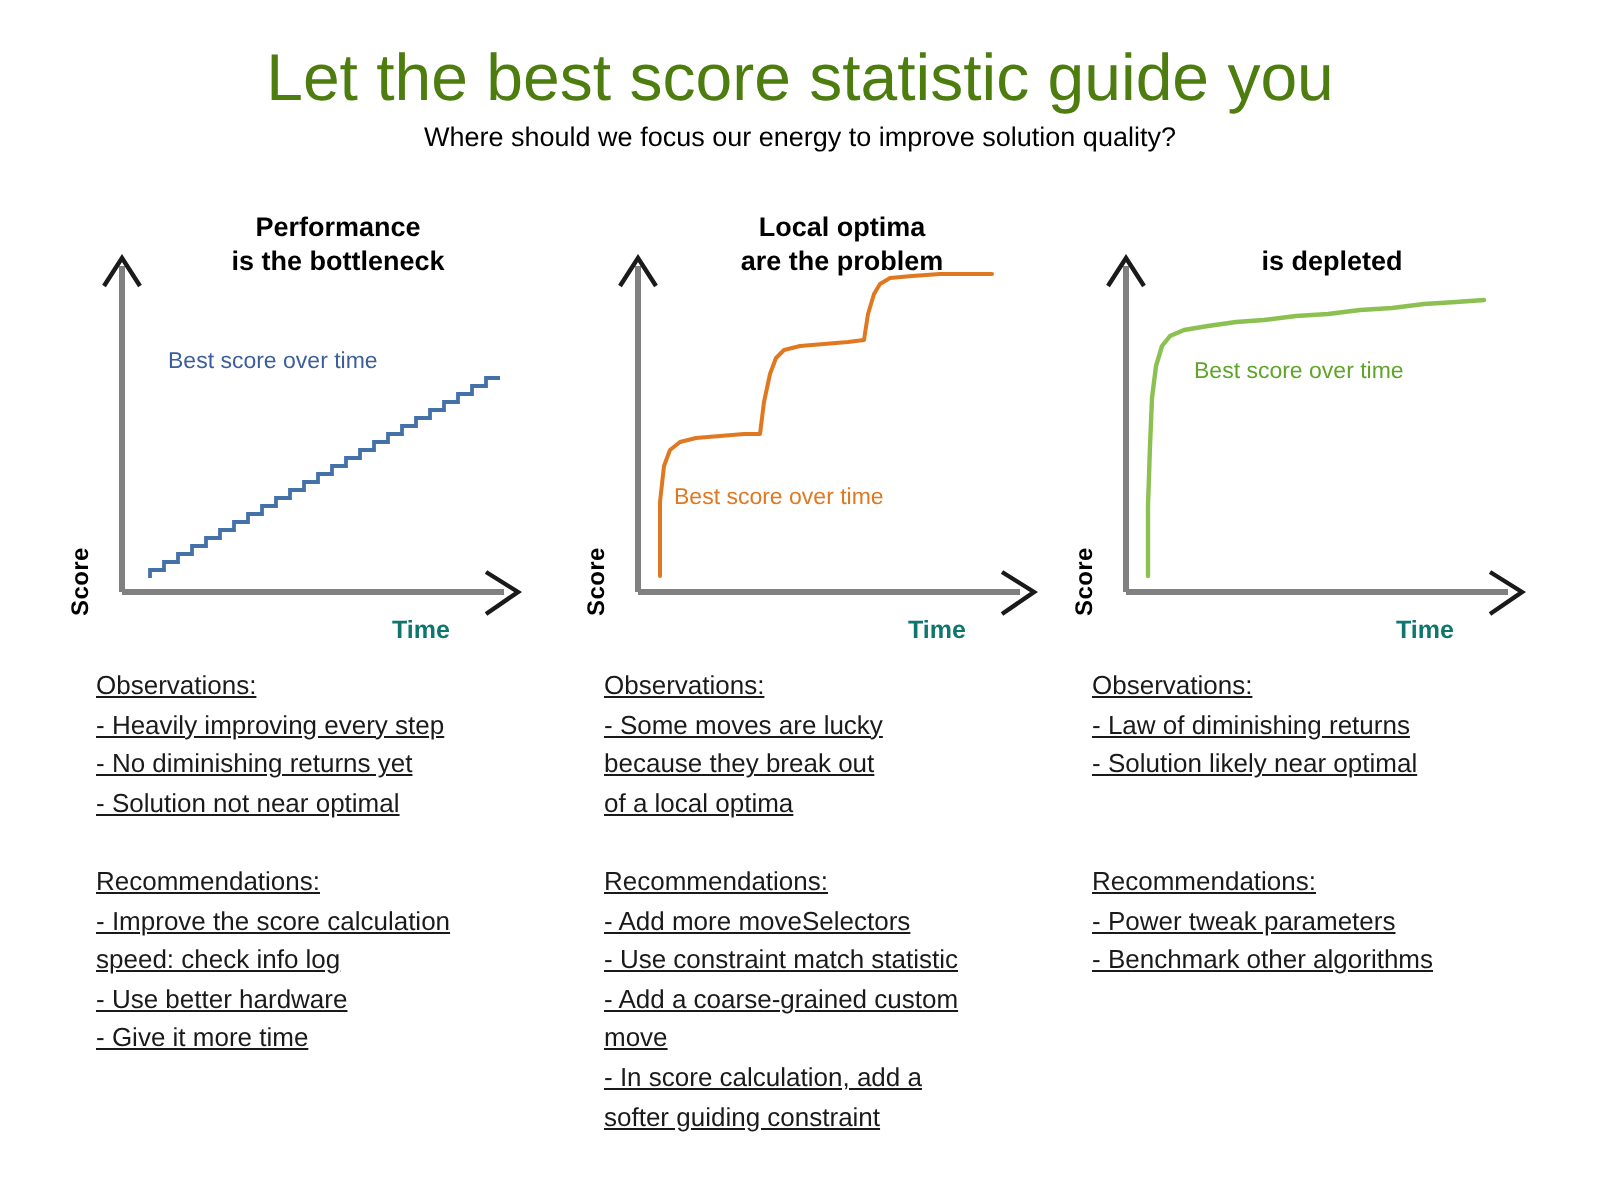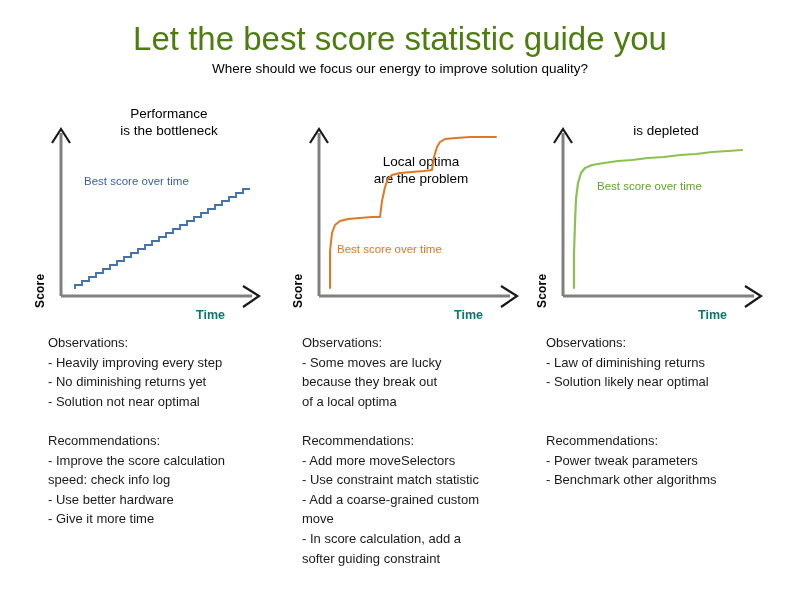--- a/index.html
+++ b/index.html
@@ -52,26 +52,26 @@
   #column-1 { left: 288px; }
   #column-2 { left: 532px; }
 
   .panel-title {
     position: absolute;
     left: 0;
     top: 0;
     width: 260px;
     text-align: center;
     font-size: 13.5px;
-    font-weight: normal;
+    font-weight: bold;
     line-height: 17px;
     color: #000000;
   }
   #column-0 .panel-title { left: 18px; width: 242px; }
-  #column-1 .panel-title { left: 14px; width: 238px; margin-top: 48px; }
+  #column-1 .panel-title { left: 14px; width: 238px; }
   #column-2 .panel-title { left: 14px; width: 240px; }
 
   
   .chart {
     position: absolute;
     left: 0;
     top: 8px;
     width: 260px;
     height: 200px;
   }
@@ -114,20 +114,21 @@
   #column-2 .series-label { left: 65px;  top: 67px;  color: #5fa52a; }
 
   
   .notes {
     position: absolute;
     top: 228px;
     width: 252px;
     font-size: 13px;
     line-height: 19.6px;
     color: #1a1a1a;
+    text-decoration: underline;
   }
   #column-0 .notes { left: 18px; width: 250px; }
   #column-1 .notes { left: 14px; width: 238px; }
   #column-2 .notes { left: 14px; width: 244px; }
 
   .notes-heading { margin: 0; font-size: 13px; font-weight: normal; }
   .notes-list { margin: 0; padding: 0; list-style: none; }
   .notes-list li { margin: 0; }
   .notes-gap { height: 19.6px; }
 </style>

